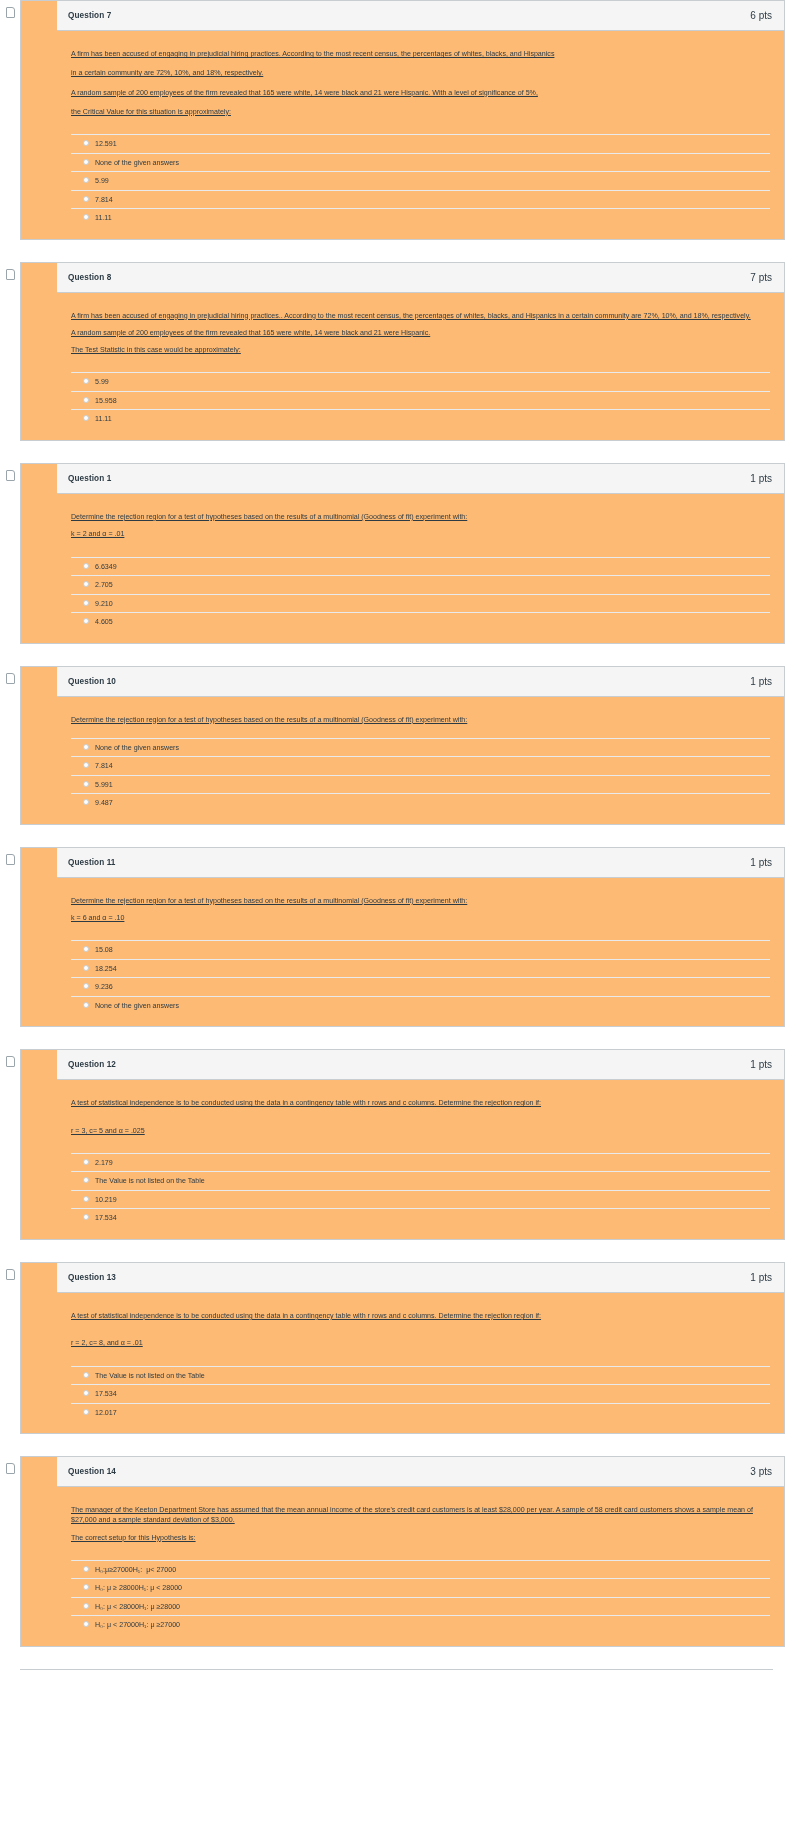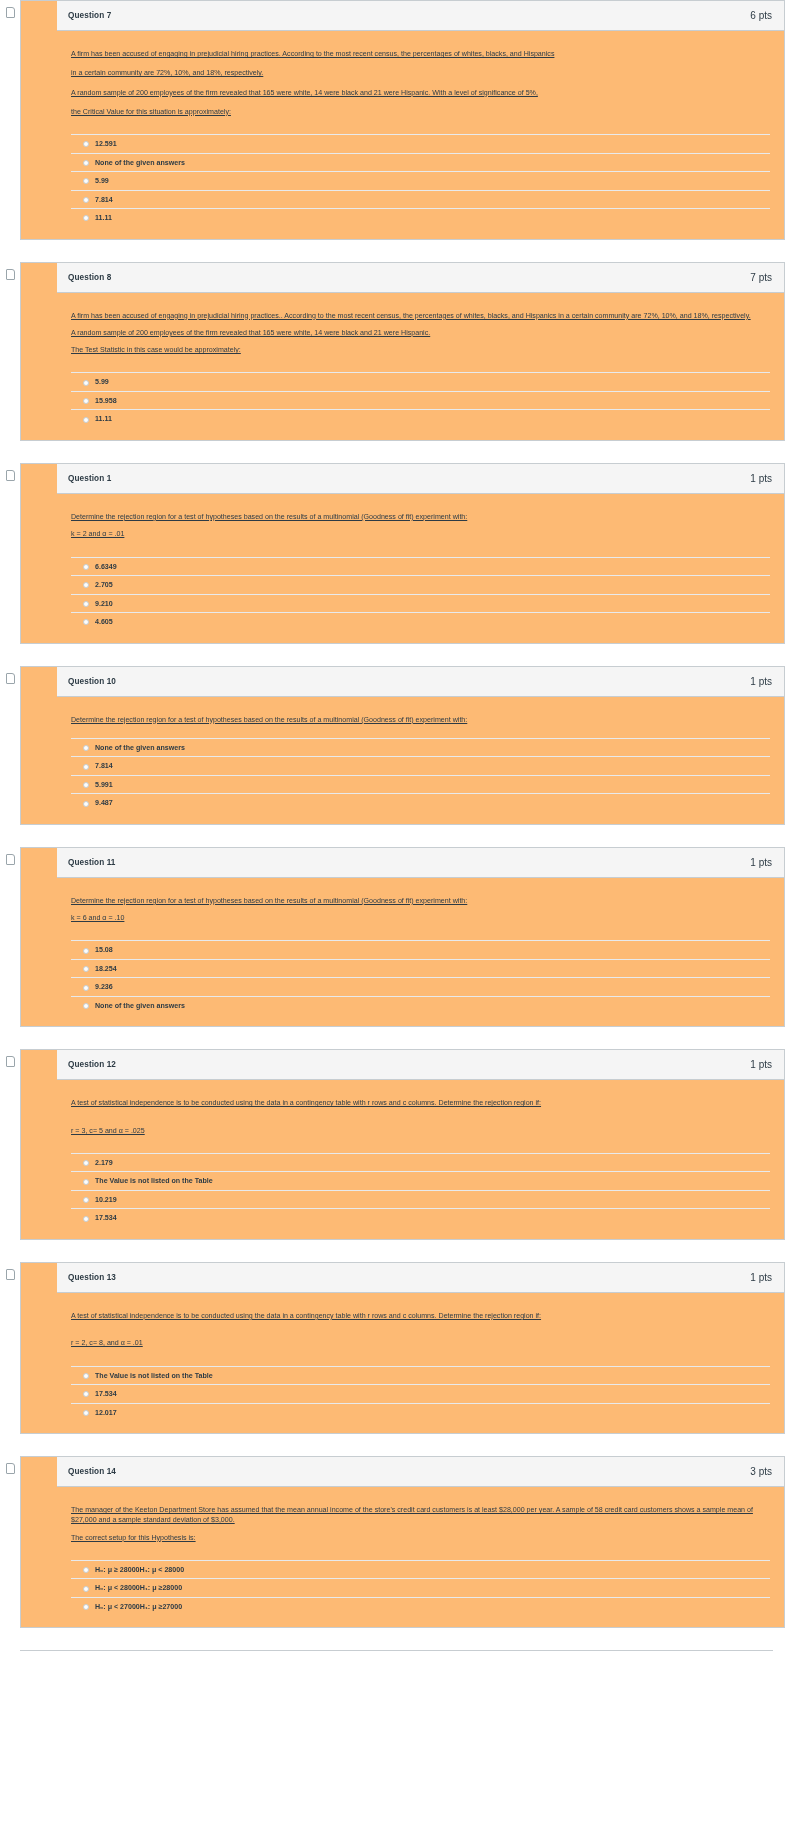--- a/index.html
+++ b/index.html
@@ -83,25 +83,24 @@
   .q-text.para {
     margin-bottom: 7px;
   }
   .answers {
     margin: 13px 0 0 0;
     padding: 0 0 12px 0;
     list-style: none;
   }
   .answer-row {
     display: flex;
-    align-items: center;
+    align-items: flex-start;
     border-top: 1px solid #e8eaec;
     padding: 5px 0 4px 12px;
     min-height: 8px;
-    font-weight: bold;
   }
   .answer-row:last-child {
     border-bottom: none;
   }
   .radio-icon {
     width: 6px;
     height: 6px;
     min-width: 6px;
     border: 1px solid #c7cdd1;
     border-radius: 50%;
@@ -369,20 +368,26 @@
       <div class="q-header">
         <span class="q-title">Question 14</span>
         <span class="q-points">3 pts</span>
       </div>
       <div class="q-body">
         <p class="q-text para">The manager of the Keeton Department Store has assumed that the mean annual income of the store's credit card customers is at least $28,000 per year. A sample of 58 credit card customers shows a sample mean of $27,000 and a sample standard deviation of $3,000.</p>
         <p class="q-text wide-gap">The correct setup for this Hypothesis is:</p>
         <ul class="answers">
           <li class="answer-row">
             <span class="radio-icon"></span>
+            <span class="answer-label">H₀:μ≥27000</span>
+            <span class="gap"></span>
+            <span class="answer-label">H₁:  μ&lt; 27000</span>
+          </li>
+          <li class="answer-row">
+            <span class="radio-icon"></span>
             <span class="answer-label">H₀: μ ≥ 28000</span>
             <span class="gap"></span>
             <span class="answer-label">H₁: μ &lt; 28000</span>
           </li>
           <li class="answer-row">
             <span class="radio-icon"></span>
             <span class="answer-label">H₀: μ &lt; 28000</span>
             <span class="gap"></span>
             <span class="answer-label">H₁: μ ≥28000</span>
           </li>

